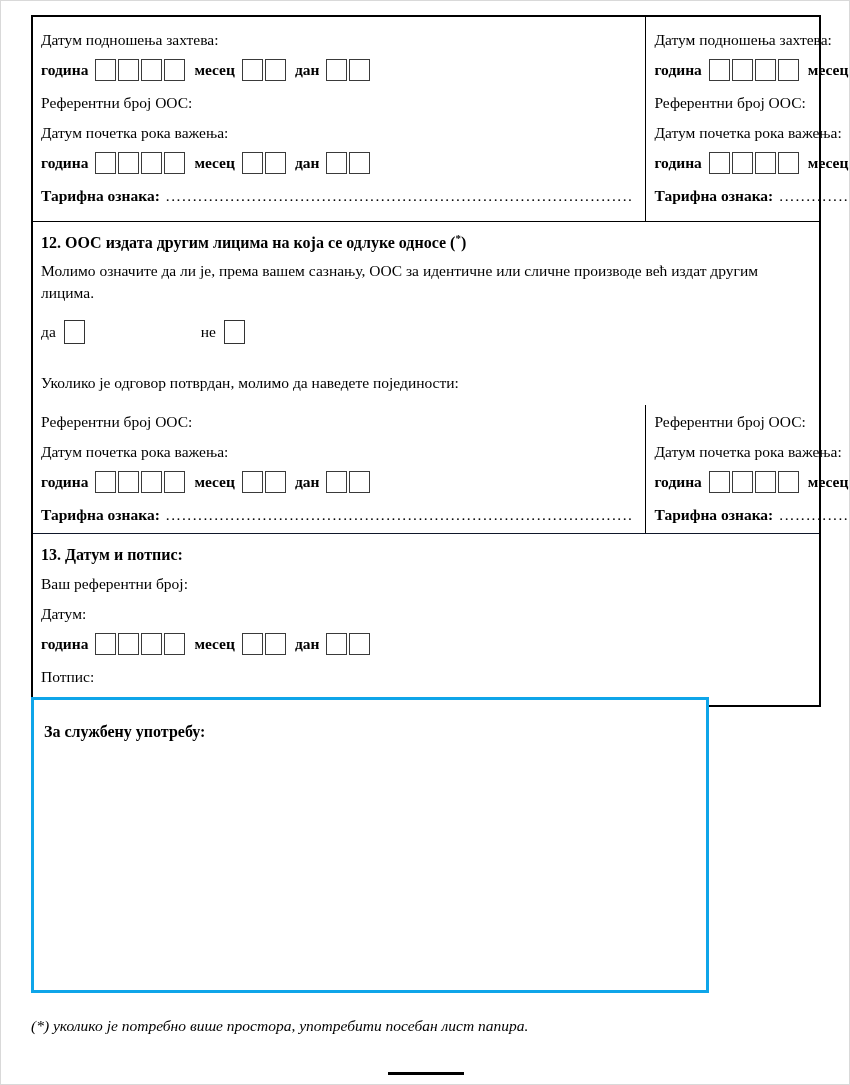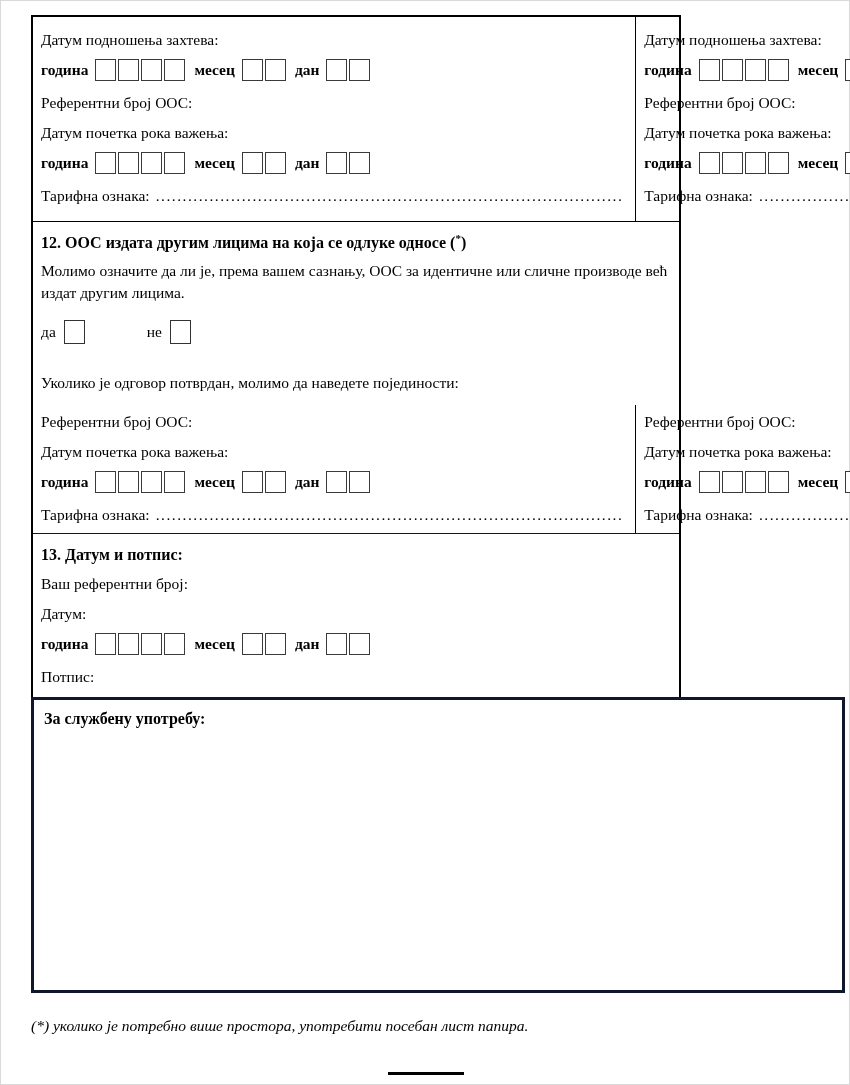--- a/index.html
+++ b/index.html
@@ -12,21 +12,21 @@
   }
   .sheet {
     position: absolute; inset: 0;
     width: 850px; height: 1085px;
     background: #fff;
     border: 1px solid #d9d9d9;
   }
 
   
   .form-table {
-    position: absolute; left: 30px; top: 14px; width: 650px;
+    position: absolute; left: 30px; top: 14px; width: 790px;
     border: 2px solid #000;
     background: #fff;
   }
   .row-top { display: grid; grid-template-columns: 1fr 1fr; }
   .row-top .cell { min-height: 204px; padding: 10px 12px 8px 8px; }
   .cell-right { border-left: 1px solid #000; }
 
   .row-12 { border-top: 1px solid #000; min-height: 296px; display: flex; flex-direction: column; }
   .sec12-head-wrap { padding: 8px 10px 0 8px; }
   .sec12-cols { display: grid; grid-template-columns: 1fr 1fr; flex: 1; margin-top: 12px; }
@@ -49,33 +49,33 @@
   .dcell {
     width: 21px; height: 22px;
     border: 1px solid #3a3a3a; background: #fff;
     margin-right: 2px; display: inline-block;
   }
   .dcell:last-child { margin-right: 0; }
 
   
   .yn-row { display: flex; align-items: flex-start; margin-top: 16px; }
   .yn-group { display: flex; align-items: flex-end; }
-  .yn-group.no { margin-left: 62px; }
+  .yn-group.no { margin-left: 116px; }
   .yn-label { font-size: 15.5px; line-height: 20px; margin-right: 8px; padding-bottom: 2px; }
   .checkbox { width: 21px; height: 24px; border: 1px solid #333; background: #fff; }
 
   
   .tariff-line { display: flex; align-items: baseline; font-size: 15.5px; line-height: 21px; margin: 7px 0 0; }
-  .tariff-label { white-space: nowrap; margin-right: 6px; }
+  .tariff-label { white-space: nowrap; margin-right: 6px; font-weight: bold; }
   .dots { flex: 1; overflow: hidden; white-space: nowrap; letter-spacing: 1.5px; color: #000; }
 
   
   .official-box {
-    position: absolute; left: 30px; top: 696px; width: 814px; height: 296px;
-    border: 3px solid #0f172a; background: #fff; padding: 8px 10px;
+    position: absolute; left: 30px; top: 696px; width: 678px; height: 296px;
+    border: 3px solid #0ea5e9; background: #fff; padding: 21px 10px;
   }
   .official-heading { font-size: 16px; font-weight: bold; line-height: 22px; }
 
   
   .footnote {
     position: absolute; left: 30px; top: 1014px; width: 780px;
     font-size: 15.5px; font-style: italic; line-height: 21px;
   }
   .end-line {
     position: absolute; left: 387px; top: 1071px; width: 76px; height: 3px;

